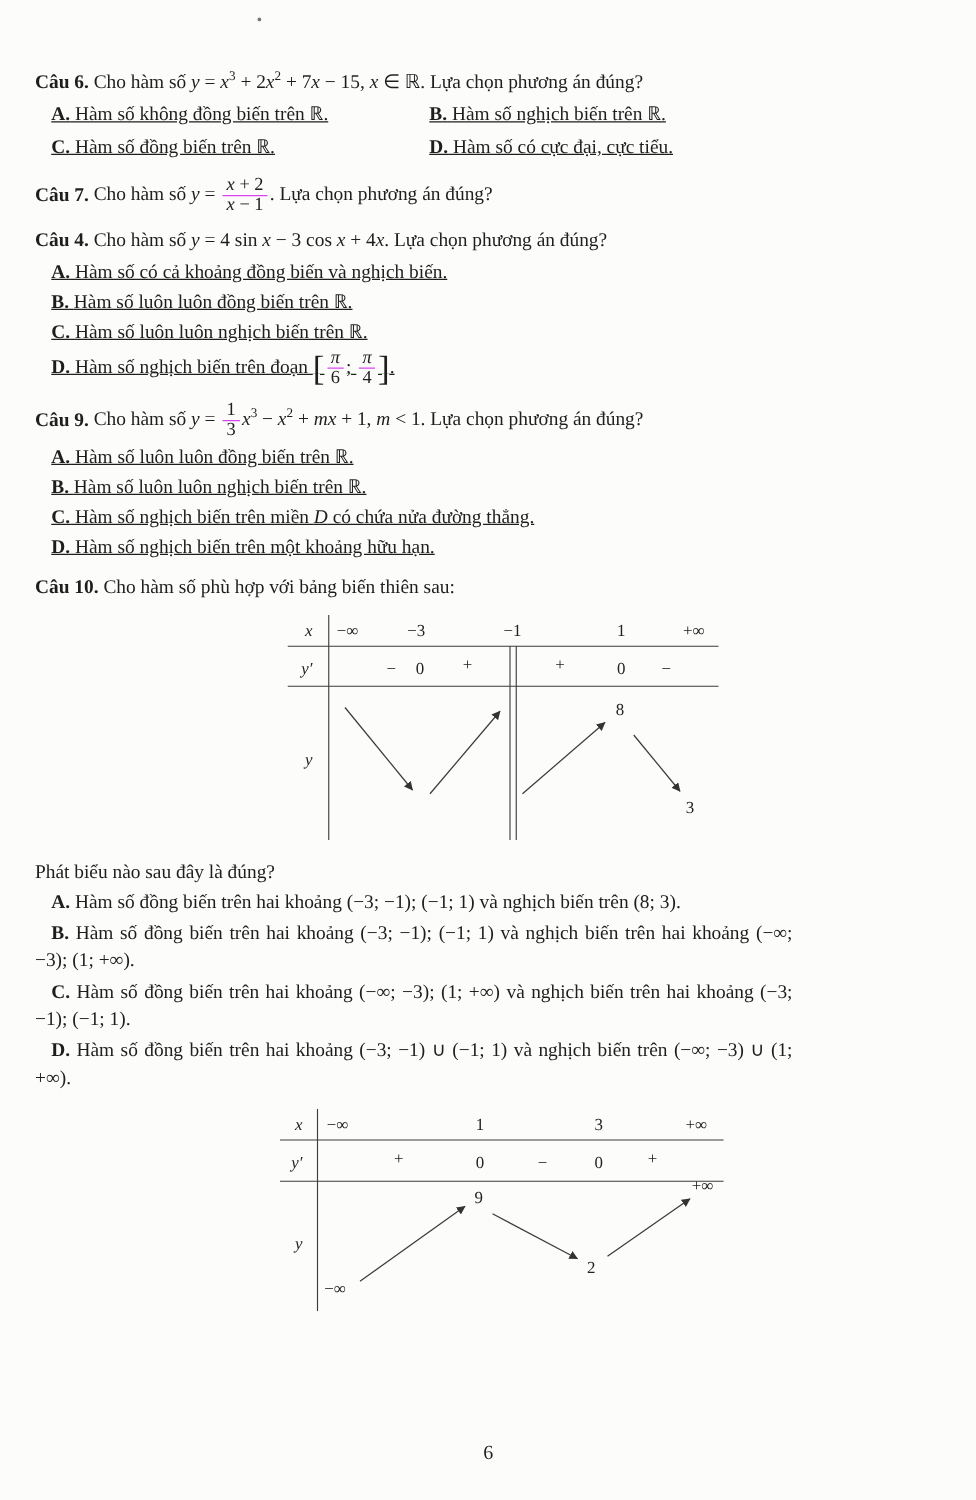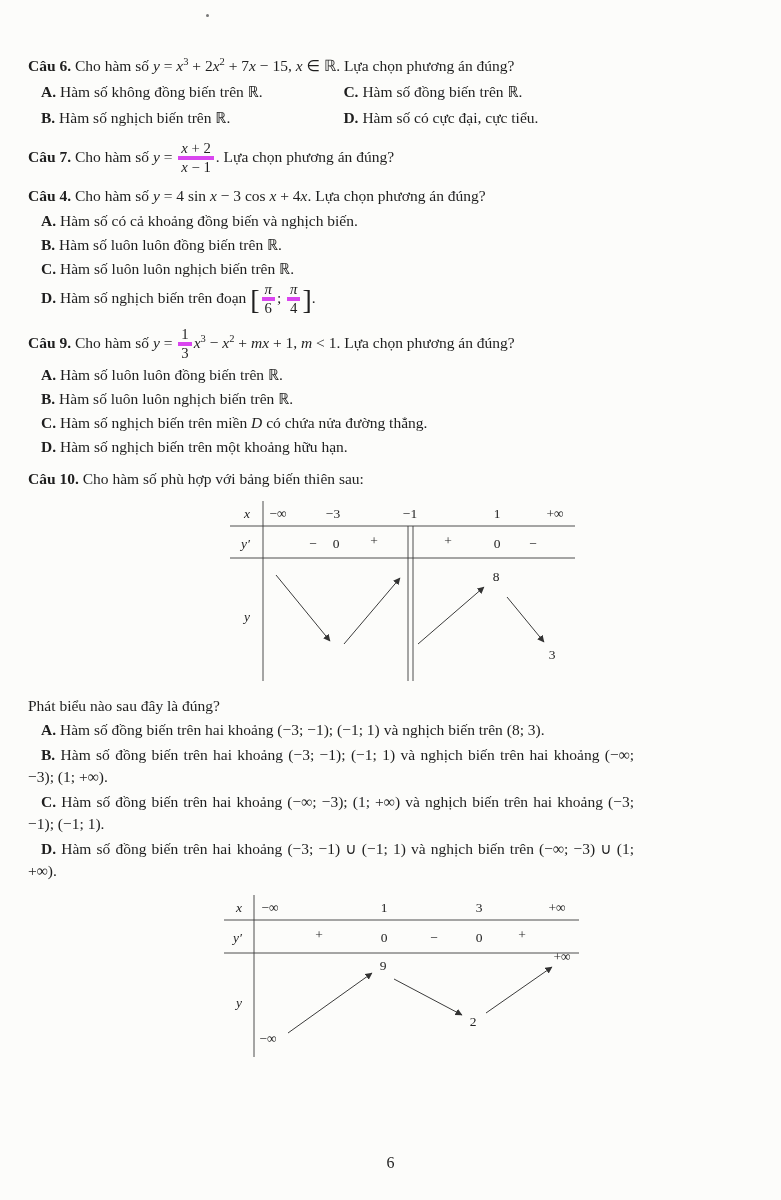--- a/index.html
+++ b/index.html
@@ -16,45 +16,45 @@
   }
   .page { position: relative; width: 658px; height: 1200px; padding: 54px 24px 0 28px; }
   .artifact { position: absolute; top: 14px; left: 206px; width: 3px; height: 3px; background:#777; border-radius:50%; }
   section.q { margin: 0 0 10px 0; }
   p { margin: 0; }
   .stem { margin: 0 0 2px 0; }
   .qnum { font-weight: bold; }
   .optlabel { font-weight: bold; }
   .opts { padding-left: 13px; }
   .grid2 { display: grid; grid-template-columns: 51% 49%; }
-  .opt { margin: 1.5px 0; }
+  .opt { margin: 1.5px 0; text-decoration: underline; }
   .optfull { margin: 2px 0; text-align: justify; text-indent: 13px; }
   sup { font-size: 0.68em; }
   .frac { display: inline-block; vertical-align: middle; text-align: center; line-height: 1.05; margin: 0 2px; }
   .frac .num, .frac .den { display: block; padding: 0 3px; font-size: 0.95em; }
-  .frac .den { border-top: 4px solid #d946ef; text-align: right; }
+  .frac .den { border-top: 1px solid #d946ef; text-align: right; }
   .lbr, .rbr { font-size: 1.8em; vertical-align: -0.22em; line-height: 0; }
   .tablewrap { margin: 10px 0 8px 202px; }
   .tablewrap2 { margin: 12px 0 4px 196px; }
   svg text { font-family: "Liberation Serif", serif; font-size: 13.5px; fill: #222; }
   svg text.it { font-style: italic; }
   .footer { position: absolute; bottom: 26px; left: 0; width: 781px; text-align: center; font-size: 16px; }
 </style>
 </head>
 <body>
 
 <div class="page">
   <div class="artifact"></div>
 
   <section class="q">
     <p class="stem"><b class="qnum">Câu 6.</b> <span>Cho hàm số <i>y</i> = <i>x</i><sup>3</sup> + 2<i>x</i><sup>2</sup> + 7<i>x</i> − 15, <i>x</i> ∈ ℝ. Lựa chọn phương án đúng?</span></p>
     <div class="opts grid2">
       <p class="opt"><b class="optlabel">A.</b> <span>Hàm số không đồng biến trên ℝ.</span></p>
+      <p class="opt"><b class="optlabel">B.</b> <span>Hàm số nghịch biến trên ℝ.</span></p>
       <p class="opt"><b class="optlabel">C.</b> <span>Hàm số đồng biến trên ℝ.</span></p>
-      <p class="opt"><b class="optlabel">B.</b> <span>Hàm số nghịch biến trên ℝ.</span></p>
       <p class="opt"><b class="optlabel">D.</b> <span>Hàm số có cực đại, cực tiểu.</span></p>
     </div>
   </section>
 
   <section class="q">
     <p class="stem"><b class="qnum">Câu 7.</b> <span>Cho hàm số <i>y</i> = <span class="frac"><span class="num"><i>x</i> + 2</span><span class="den"><i>x</i> − 1</span></span>. Lựa chọn phương án đúng?</span></p>
   </section>
 
   <section class="q">
     <p class="stem"><b class="qnum">Câu 4.</b> <span>Cho hàm số <i>y</i> = 4 sin <i>x</i> − 3 cos <i>x</i> + 4<i>x</i>. Lựa chọn phương án đúng?</span></p>

